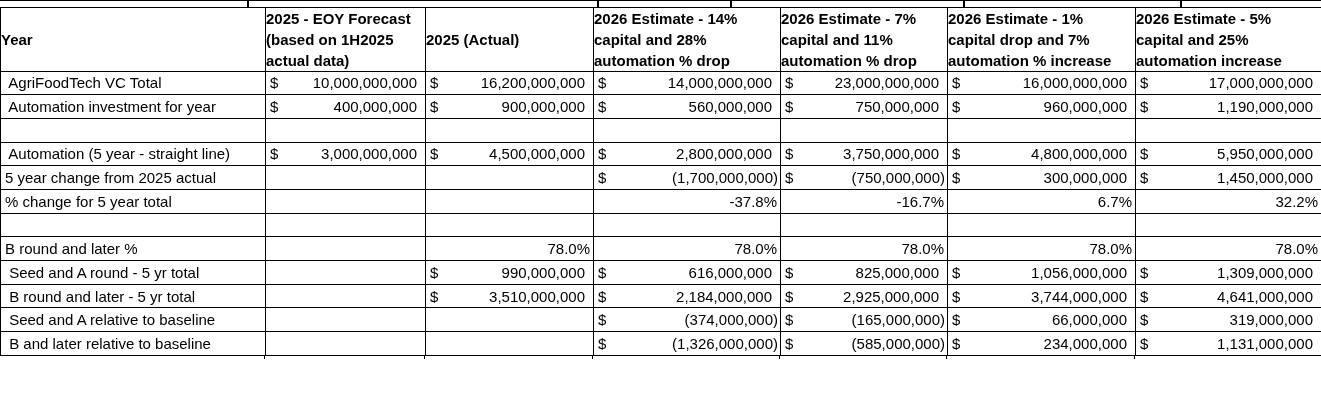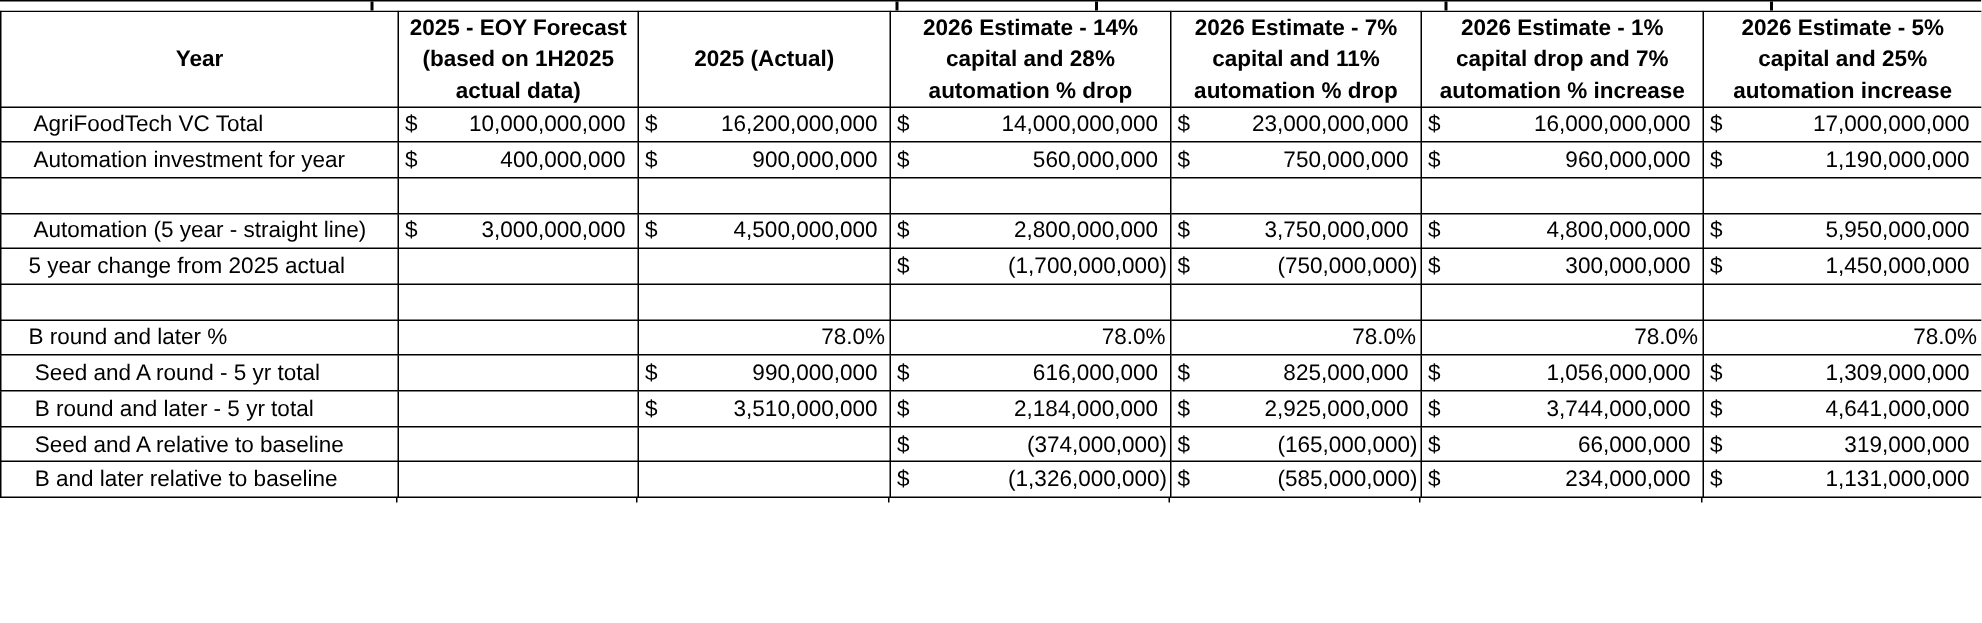--- a/index.html
+++ b/index.html
@@ -39,32 +39,32 @@
     background: #fff;
     vertical-align: middle;
   }
   .grid th {
     height: 62px;
     font-size: 15px;
     font-weight: 700;
   }
   .hdr {
     white-space: pre-line;
-    text-align: center;
+    text-align: left;
     line-height: 21px;
   }
   .grid td {
     height: 22.7px;
     font-size: 15px;
     font-weight: 400;
   }
   td.lbl {
     text-align: left;
     white-space: pre;
-    padding-left: 18px;
+    padding-left: 4px;
   }
   td.val { text-align: right; }
   td.pct { padding-right: 3px; white-space: pre; }
   td.money {
     vertical-align: middle;
   }
   td.money .cell-in {
     display: flex;
     justify-content: space-between;
     align-items: center;
@@ -295,20 +295,29 @@
             </div>
           </td>
           <td class="val money">
             <div class="cell-in">
               <span class="cur">$</span>
               <span class="amt">1,450,000,000</span>
             </div>
           </td>
         </tr>
         <tr>
+          <td class="lbl">% change for 5 year total</td>
+          <td class="val"></td>
+          <td class="val"></td>
+          <td class="val pct">-37.8%</td>
+          <td class="val pct">-16.7%</td>
+          <td class="val pct">6.7%</td>
+          <td class="val pct">32.2%</td>
+        </tr>
+        <tr>
           <td class="lbl"></td>
           <td class="val"></td>
           <td class="val"></td>
           <td class="val"></td>
           <td class="val"></td>
           <td class="val"></td>
           <td class="val"></td>
         </tr>
         <tr>
           <td class="lbl">B round and later %</td>

